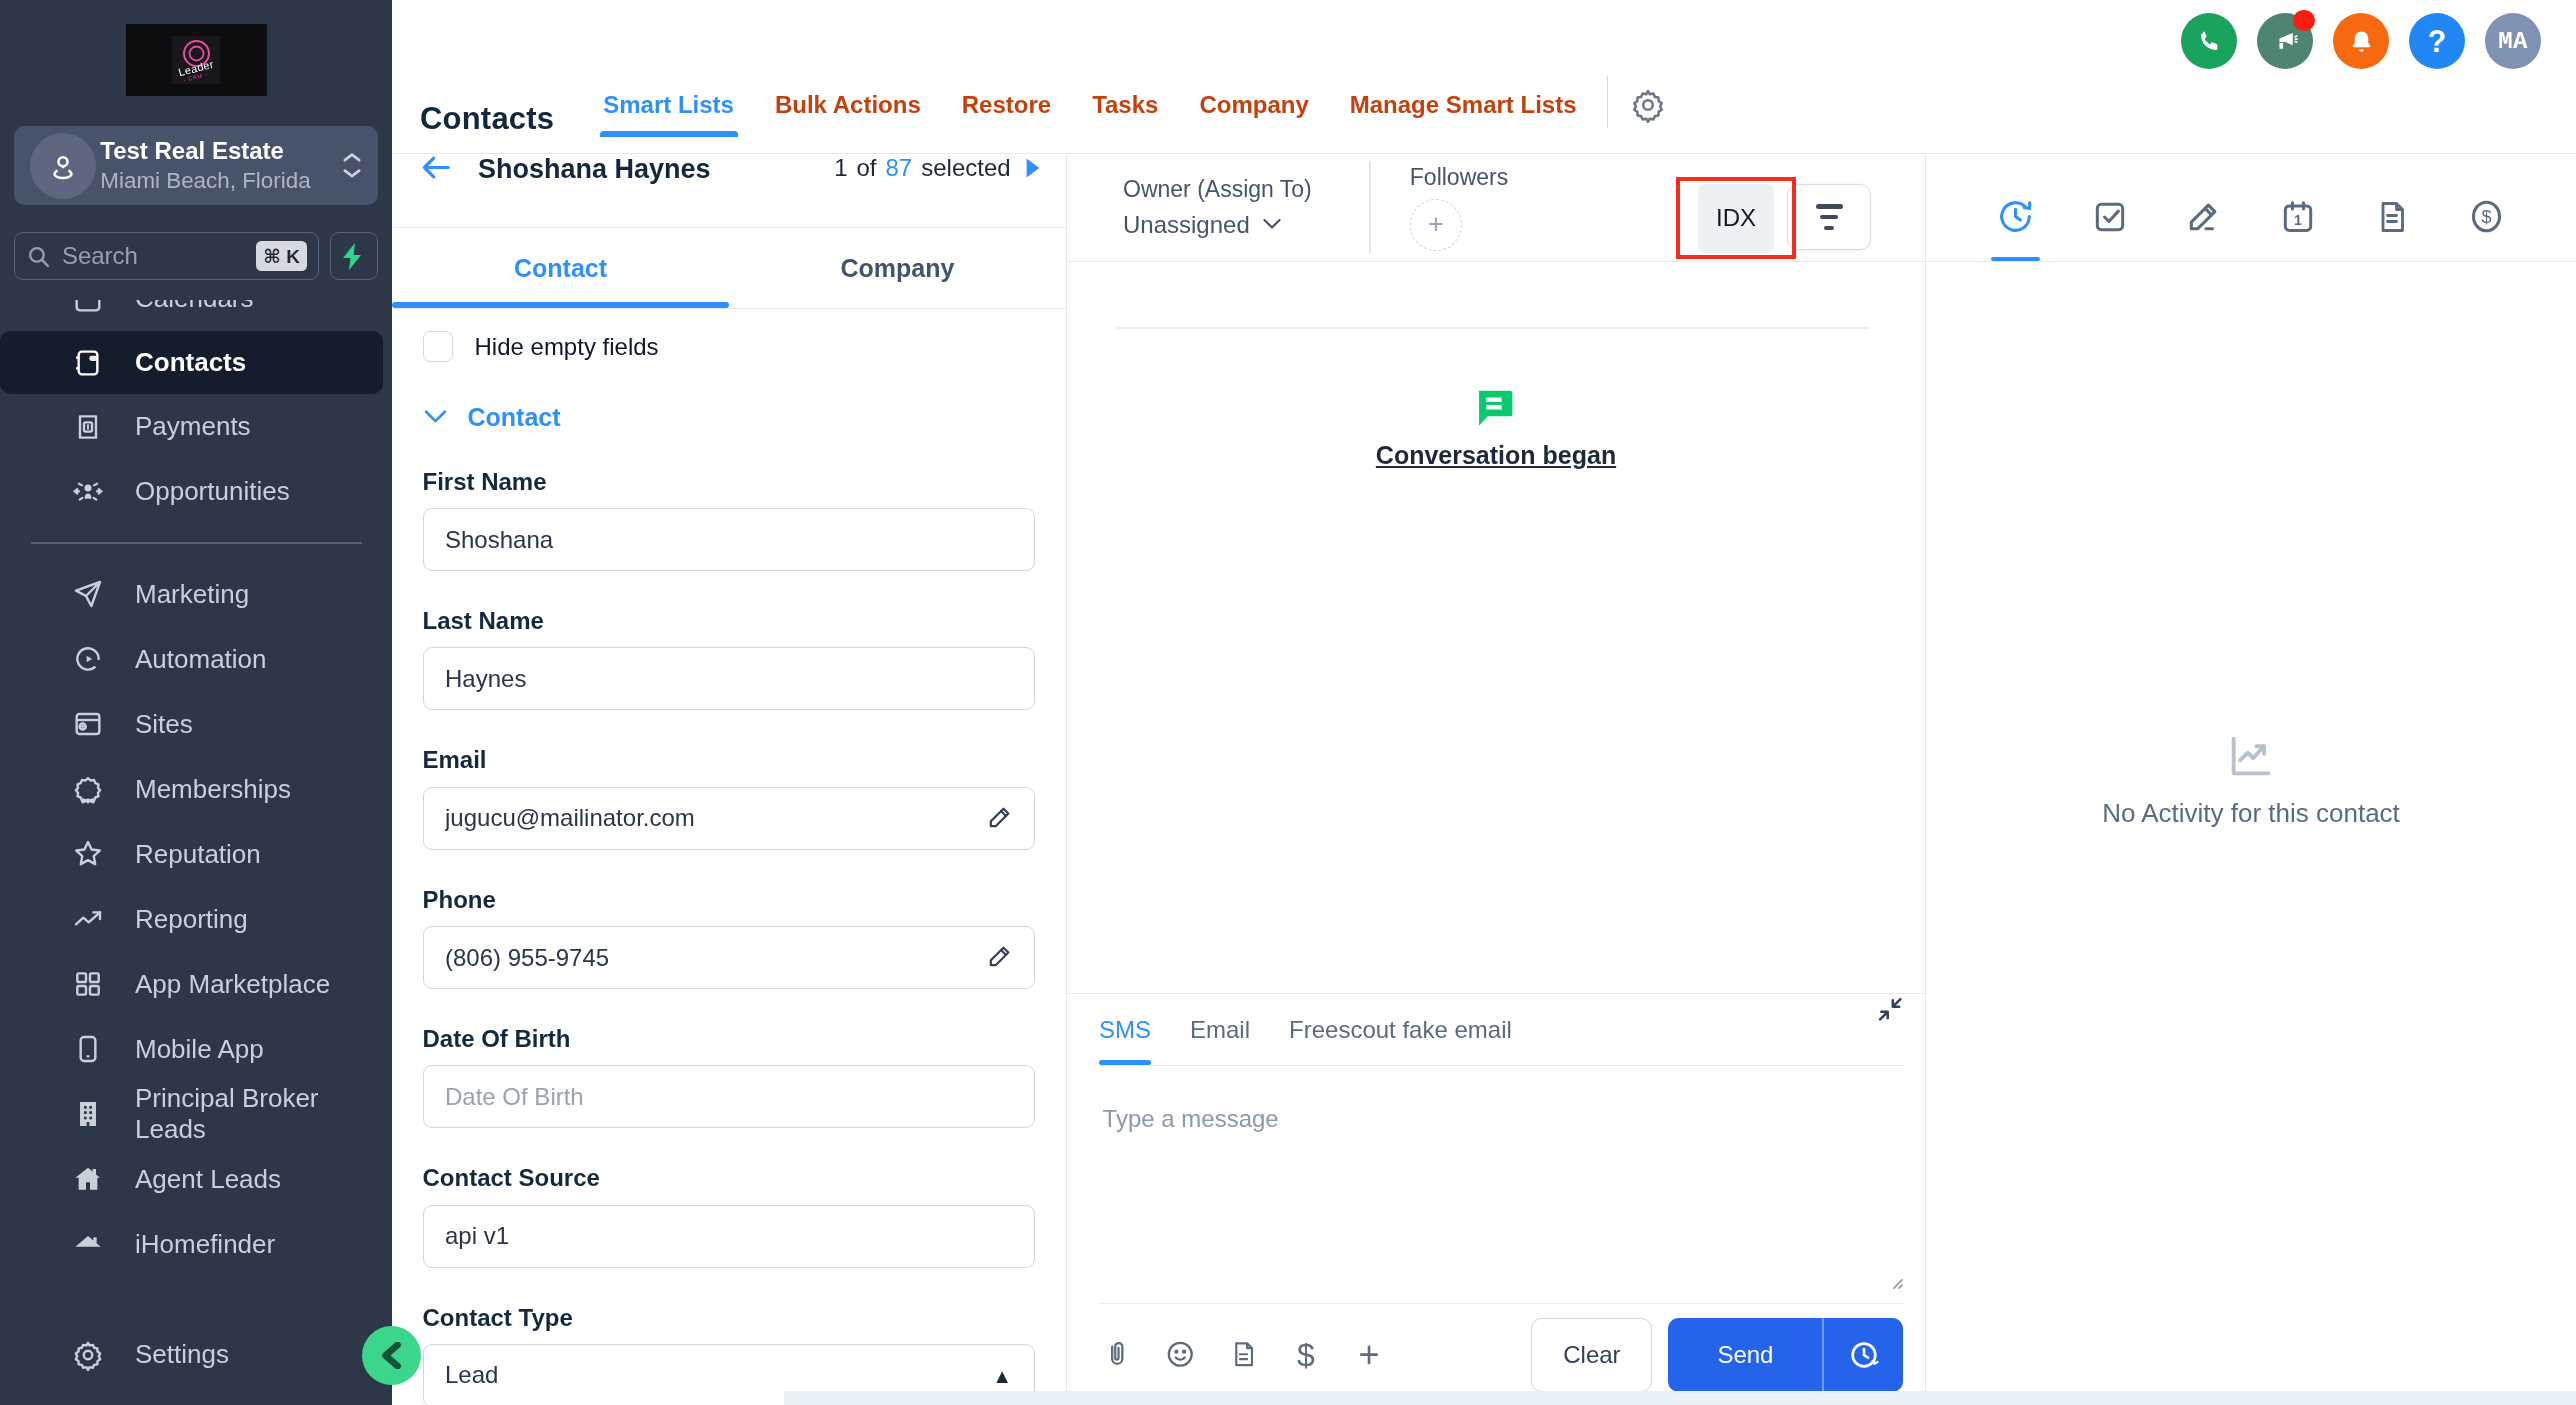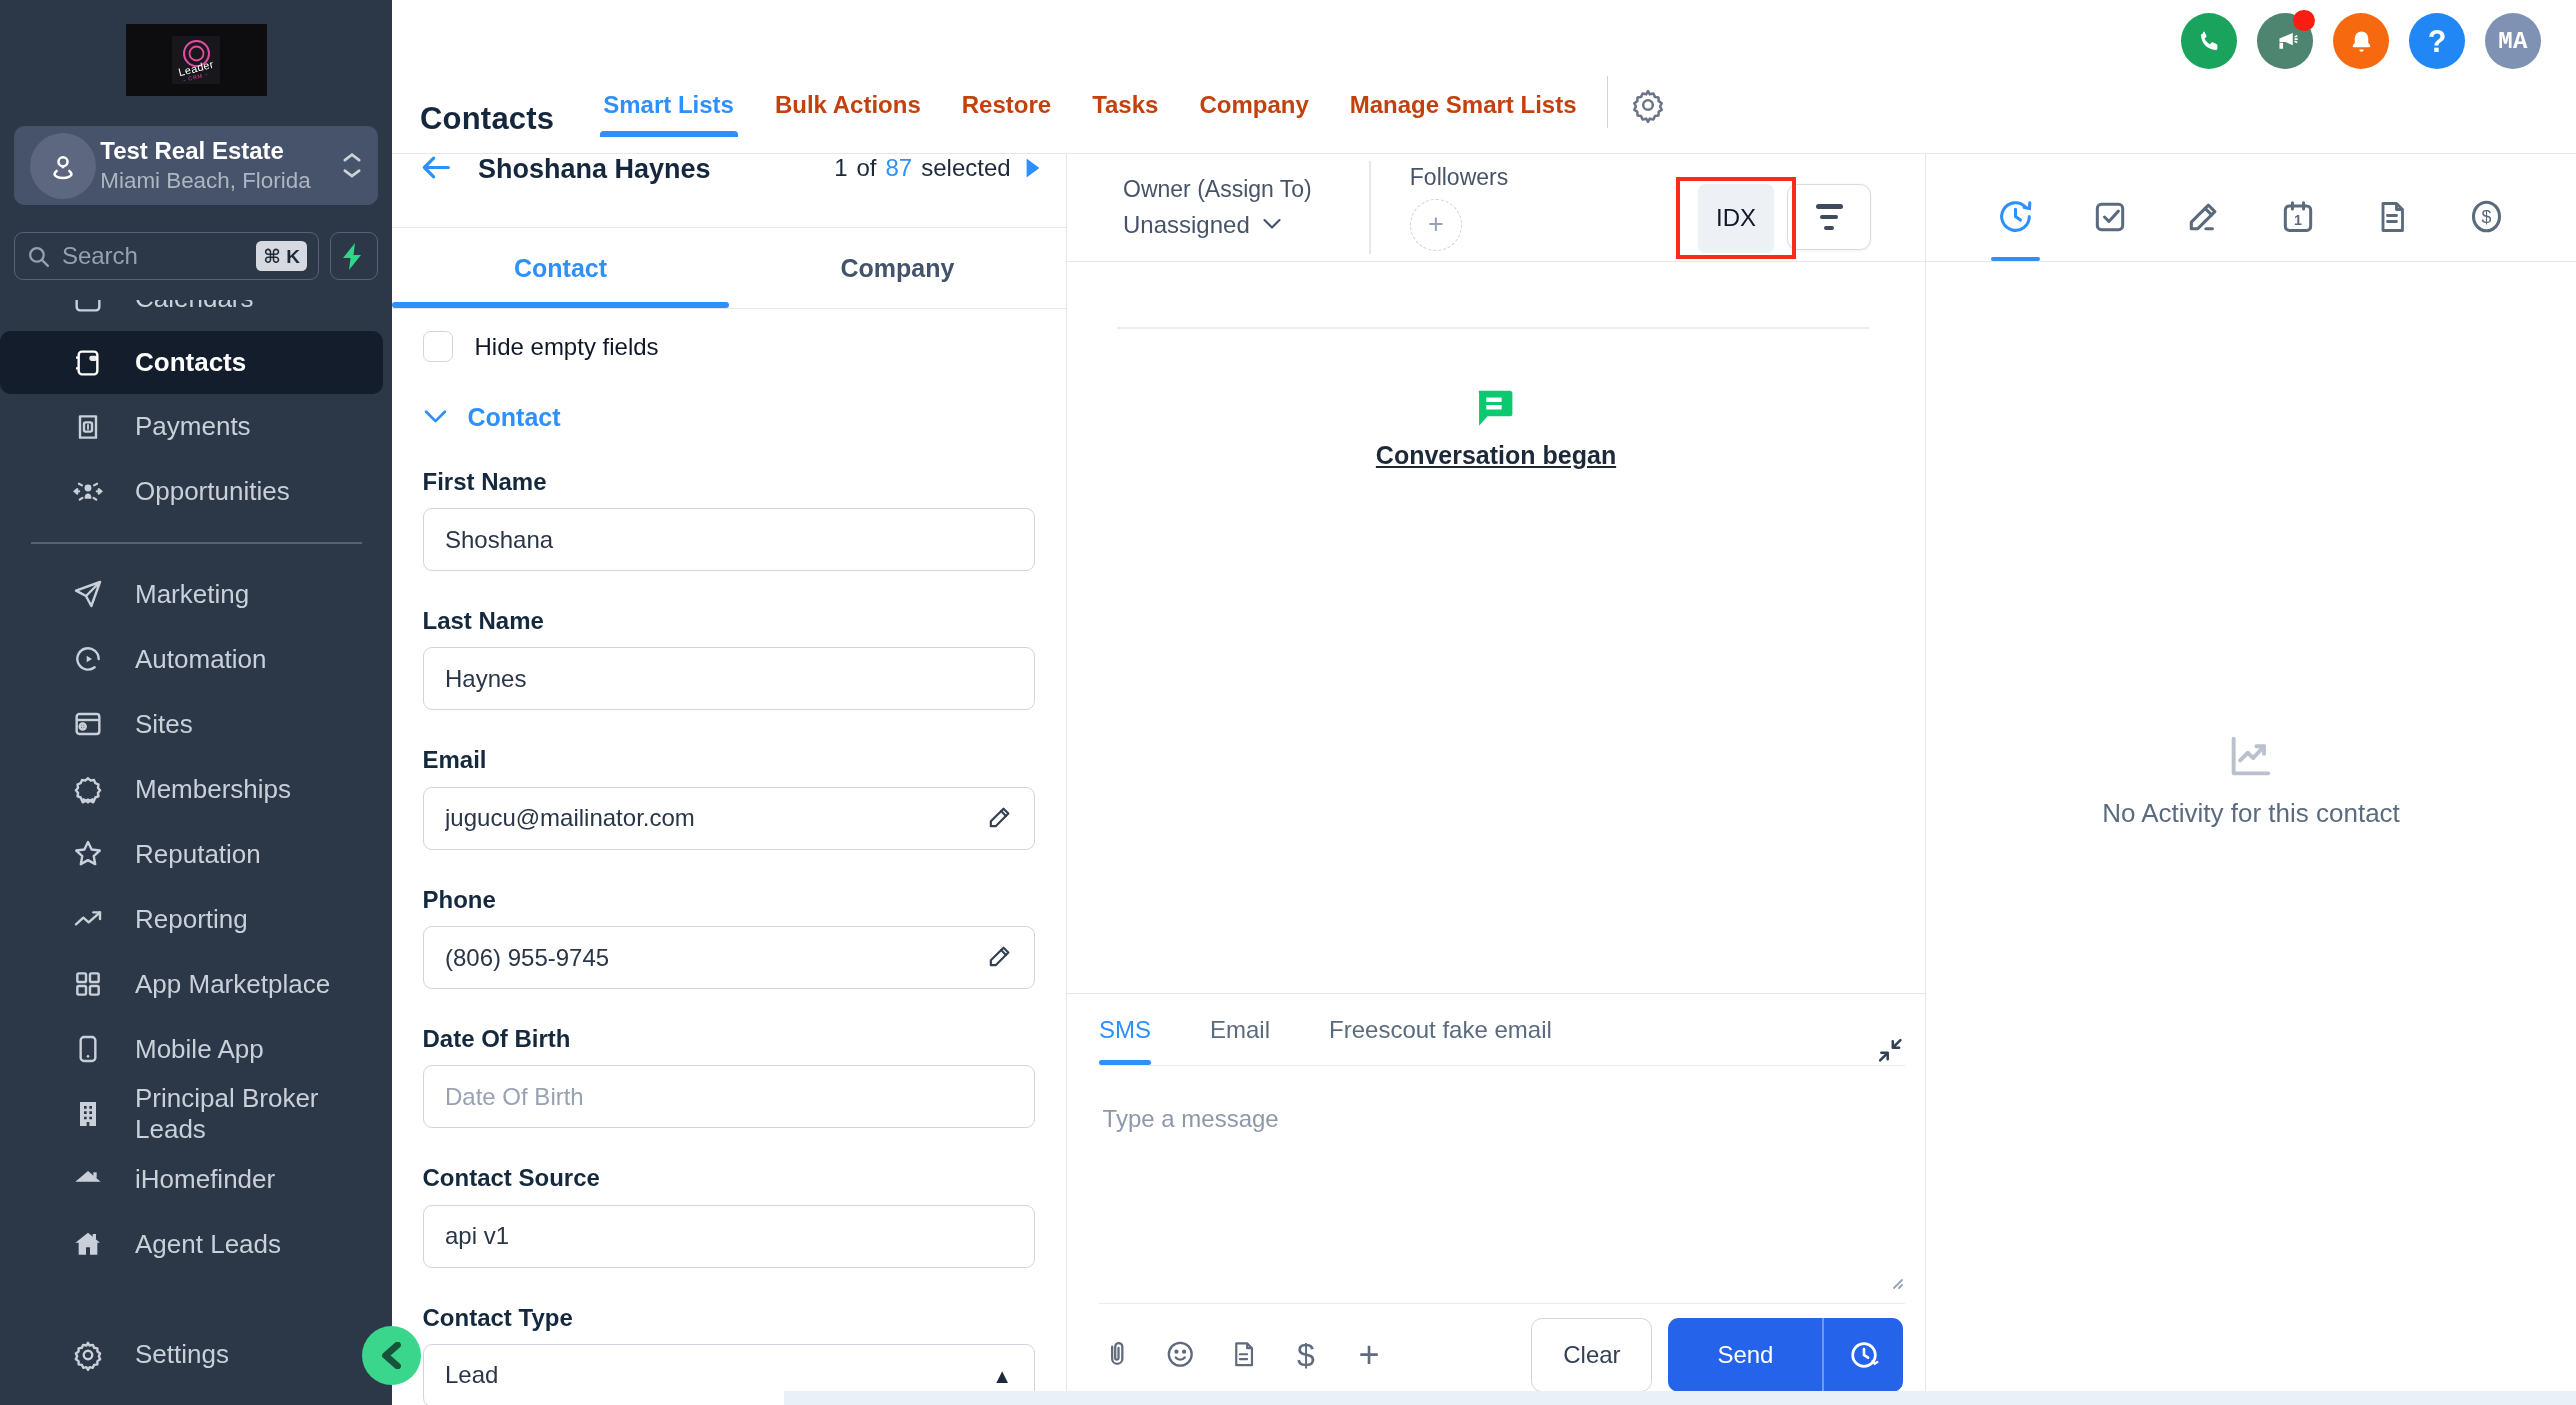--- a/index.html
+++ b/index.html
@@ -106,21 +106,21 @@
   .red-annotation{border:4.5px solid var(--red-annotation);padding:2.7px 18px;display:flex;align-items:center;justify-content:center;margin-right:-9px;z-index:5;background:transparent;}
   .idx-btn{width:76px;height:69px;background:#edf1f6;border:none;border-radius:7.2px;font-size:24px;color:#101828;cursor:pointer;font-family:inherit;}
   .filter-btn{width:84px;height:66px;background:#fff;border:1.8px solid #d7dce3;border-radius:10.8px;cursor:pointer;display:flex;flex-direction:column;align-items:center;justify-content:center;gap:6.3px;margin-top:7.2px;box-shadow:0 0.9px 2.7px rgba(16,24,40,.06);}
   .fbar{height:4.5px;background:#3f4a5a;border-radius:2.7px;}
   .fbar1{width:27px;} .fbar2{width:18px;} .fbar3{width:10px;}
   .convo-body{height:731px;flex:none;position:relative;}
   .convo-divider{position:absolute;top:65px;left:50px;right:56px;height:1.8px;background:#ececf0;}
   .event-block{position:absolute;top:125px;left:0;right:0;display:flex;flex-direction:column;align-items:center;gap:9px;}
   .event-text{font-size:25px;font-weight:bold;color:#1d2939;text-decoration:underline;}
   .compose{flex:1;display:flex;flex-direction:column;border-top:1.8px solid var(--border);padding:0 20px 0 32px;min-height:0;}
-  .compose-tabs{height:72px;display:flex;align-items:flex-end;gap:59px;border-bottom:1.8px solid #e9ebf0;position:relative;flex:none;}
+  .compose-tabs{height:72px;display:flex;align-items:flex-start;gap:39px;border-bottom:1.8px solid #e9ebf0;position:relative;flex:none;}
   .mtab{font-size:24px;color:#5b6b7f;cursor:pointer;position:relative;height:100%;display:flex;align-items:center;}
   .mtab.active{color:var(--accent);}
   .mtab.active::after{content:"";position:absolute;left:0;right:0;bottom:0;height:5.4px;background:var(--accent);border-radius:2.7px;}
   .compose-collapse{margin-left:auto;background:none;border:none;color:#344054;cursor:pointer;}
   .compose-area{height:237px;position:relative;flex:none;}
   .compose-input{width:100%;height:100%;border:none;resize:none;font-family:inherit;font-size:24px;color:#2a3648;padding:39px 3.6px 0 3.6px;outline:none;}
   .compose-input::placeholder{color:#8d98a9;}
   .resize-handle{position:absolute;right:0;bottom:12.5px;color:#98a2b3;}
   .compose-actions{border-top:1.8px solid #e9ebf0;flex:1;display:flex;align-items:center;padding-right:1.8px;}
   .attach-icons{display:flex;align-items:center;gap:27px;color:#5f6b7d;}
@@ -323,34 +323,34 @@
           <span class="mi">
               <svg width="32" height="32" viewBox="0 0 24 24" fill="currentColor">
                 <path d="M6 3h12v18H6V3zm3 3h2v2H9V6zm4 0h2v2h-2V6zM9 10h2v2H9v-2zm4 0h2v2h-2v-2zm-4 4h2v2H9v-2zm4 0h2v2h-2v-2zm-2 4h2v3h-2v-3z" fill-rule="evenodd"></path>
               </svg>
             </span>
           <span>Principal Broker Leads</span>
         </li>
         <li>
           <span class="mi">
               <svg width="32" height="32" viewBox="0 0 24 24" fill="currentColor">
+                <path d="M12 3.5L2.5 11h2.5v9h5.5v-5.5h3V20h5.5v-9H21L12 3.5z"></path>
+                <rect x="15.5" y="4.5" width="2.5" height="4"></rect>
+              </svg>
+            </span>
+          <span>Agent Leads</span>
+        </li>
+        <li>
+          <span class="mi">
+              <svg width="32" height="32" viewBox="0 0 24 24" fill="currentColor">
                 <path d="M12 6L2.5 14h19L12 6z"></path>
                 <rect x="16" y="7" width="2.5" height="4"></rect>
               </svg>
             </span>
           <span>iHomefinder</span>
-        </li>
-        <li>
-          <span class="mi">
-              <svg width="32" height="32" viewBox="0 0 24 24" fill="currentColor">
-                <path d="M12 3.5L2.5 11h2.5v9h5.5v-5.5h3V20h5.5v-9H21L12 3.5z"></path>
-                <rect x="15.5" y="4.5" width="2.5" height="4"></rect>
-              </svg>
-            </span>
-          <span>Agent Leads</span>
         </li>
       </ul>
     </nav>
 
     <div class="sidebar-bottom">
       <div class="settings-item">
         <span class="mi">
             <svg width="32" height="32" viewBox="0 0 24 24" fill="none" stroke="currentColor" stroke-width="1.8">
               <circle cx="12" cy="12" r="3.2"></circle>
               <path d="M12 2.8l1.2 2.1 2.4-.5 1 2.2 2.4.4.1 2.4 2 1.4-1 2.2 1 2.2-2 1.4-.1 2.4-2.4.4-1 2.2-2.4-.5-1.2 2.1-1.2-2.1-2.4.5-1-2.2-2.4-.4-.1-2.4-2-1.4 1-2.2-1-2.2 2-1.4.1-2.4 2.4-.4 1-2.2 2.4.5L12 2.8z" stroke-linejoin="round"></path>

